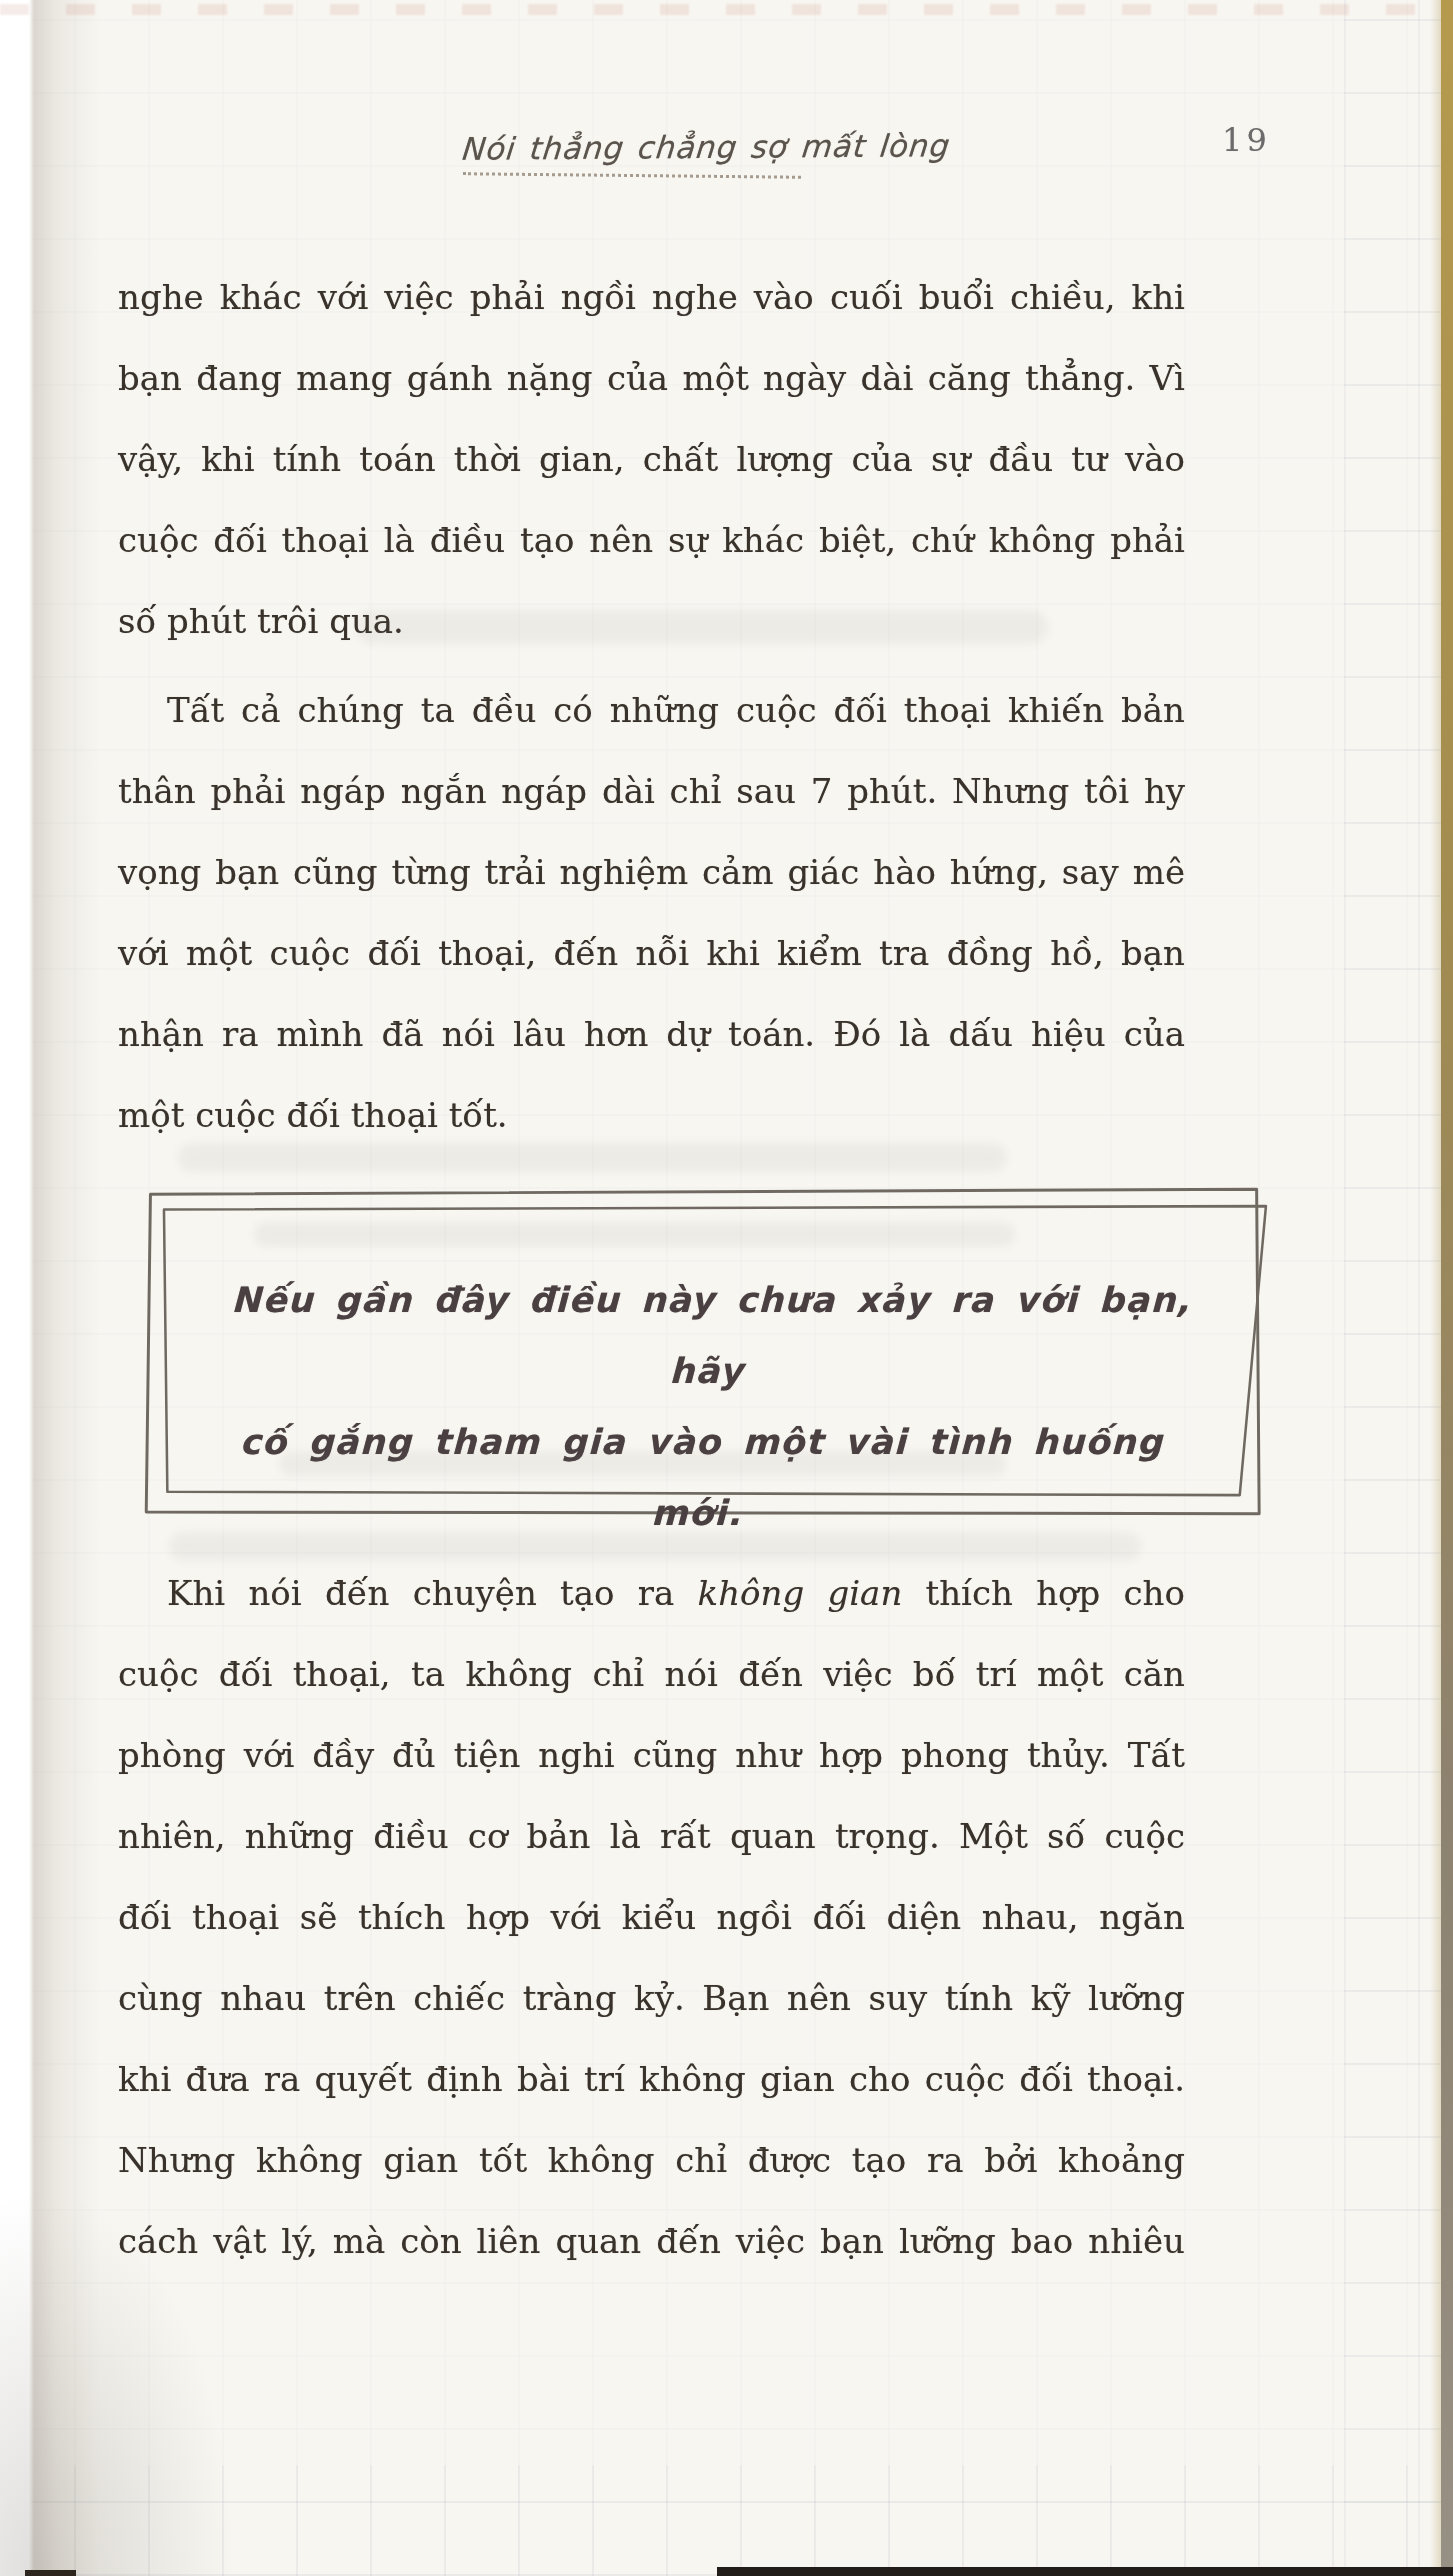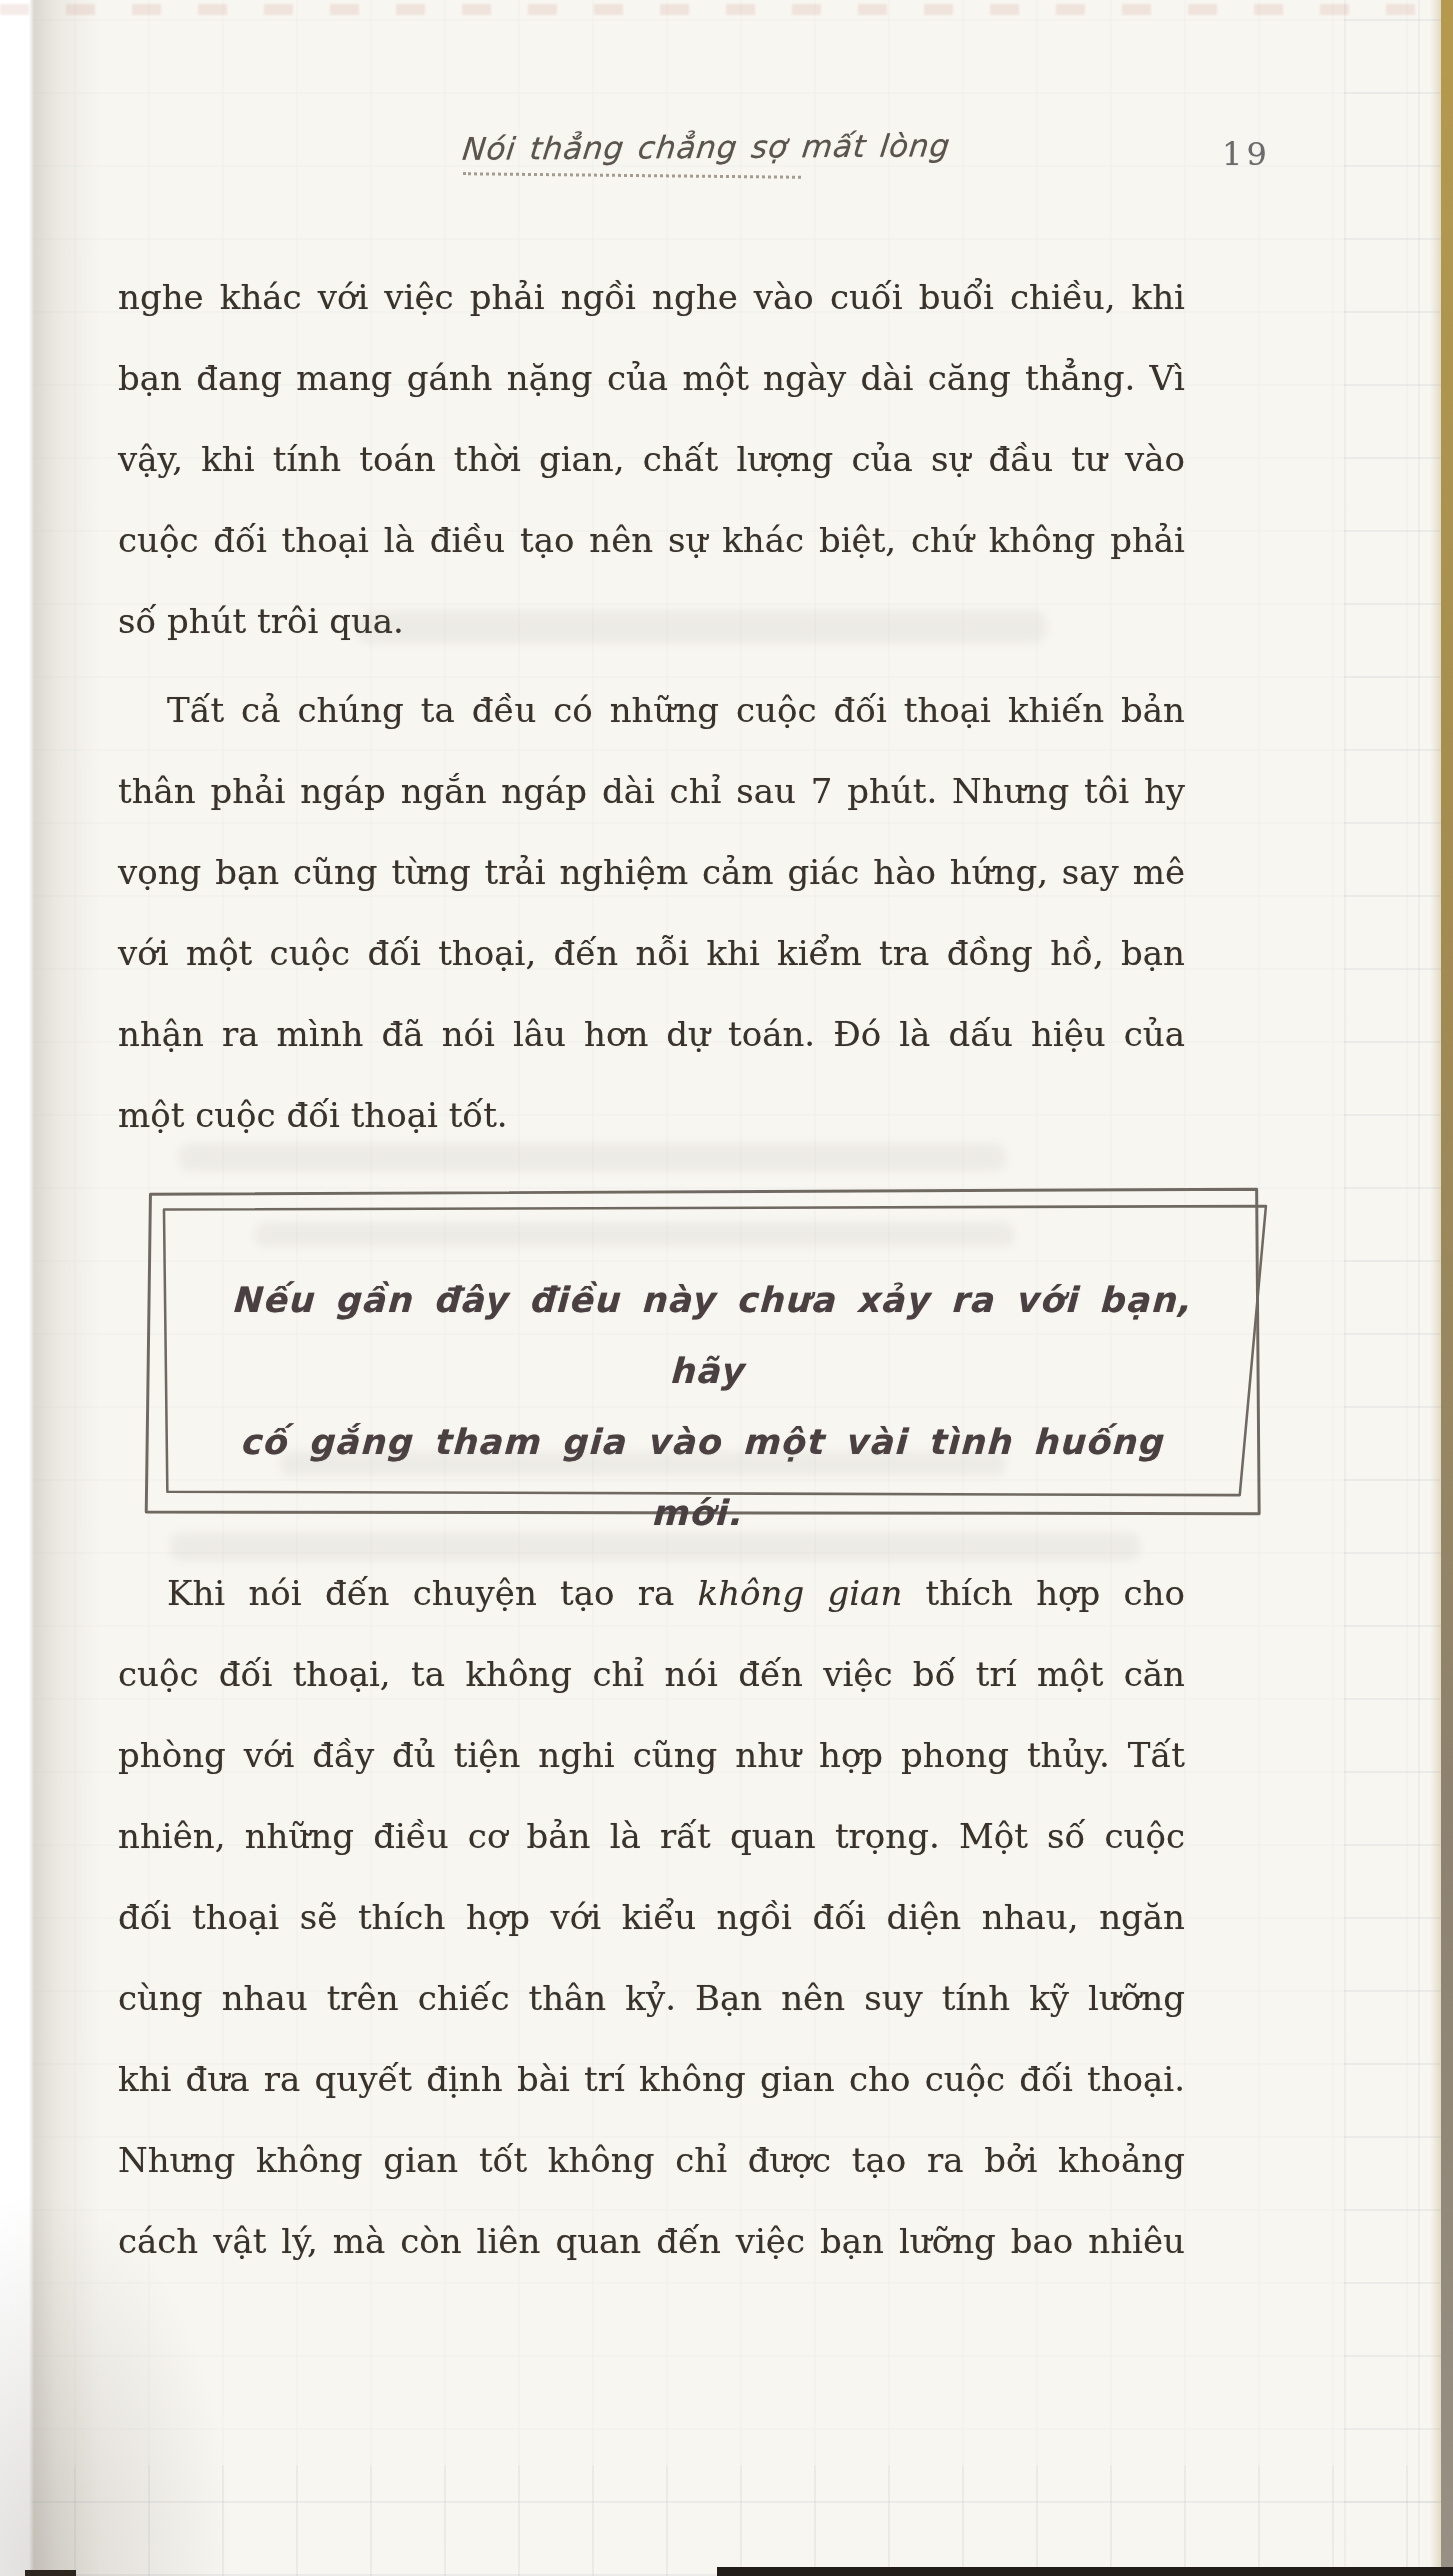--- a/index.html
+++ b/index.html
@@ -70,21 +70,21 @@
     letter-spacing:0.8px;word-spacing:3.4px;
     text-shadow:0 0 0.8px rgba(90,84,76,.55);
     white-space:nowrap;
   }
   .head-rule{
     display:block;height:0;margin-top:8.5px;
     border-bottom:3.4px dotted #a59c8f;
     transform:rotate(.6deg);
   }
   .page-number{
-    position:absolute;left:1222px;top:135px;
+    position:absolute;left:1222px;top:121px;
     font-size:32px;color:#6b6b6b;letter-spacing:4.2px;
     text-shadow:0 0 0.8px rgba(107,107,107,.4);
     text-align:center;
   }
   
   .para{
     position:absolute;left:118px;width:1067px;
     font-size:34px;line-height:81px;color:#38322b;
     text-shadow:0 0 0.8px rgba(56,50,43,.42);
   }
@@ -149,21 +149,21 @@
         <div class="line"><span>với một cuộc đối thoại, đến nỗi khi kiểm tra đồng hồ, bạn</span></div>
         <div class="line"><span>nhận ra mình đã nói lâu hơn dự toán. Đó là dấu hiệu của</span></div>
         <div class="line last"><span>một cuộc đối thoại tốt.</span></div>
       </div>
     <div class="para" style="top:1553px">
         <div class="line indent"><span>Khi nói đến chuyện tạo ra </span><span class="it">không gian</span><span> thích hợp cho</span></div>
         <div class="line"><span>cuộc đối thoại, ta không chỉ nói đến việc bố trí một căn</span></div>
         <div class="line"><span>phòng với đầy đủ tiện nghi cũng như hợp phong thủy. Tất</span></div>
         <div class="line"><span>nhiên, những điều cơ bản là rất quan trọng. Một số cuộc</span></div>
         <div class="line"><span>đối thoại sẽ thích hợp với kiểu ngồi đối diện nhau, ngăn</span></div>
-        <div class="line"><span>cùng nhau trên chiếc thân kỷ. Bạn nên suy tính kỹ lưỡng</span></div>
+        <div class="line"><span>cùng nhau trên chiếc tràng kỷ. Bạn nên suy tính kỹ lưỡng</span></div>
         <div class="line"><span>khi đưa ra quyết định bài trí không gian cho cuộc đối thoại.</span></div>
         <div class="line"><span>Nhưng không gian tốt không chỉ được tạo ra bởi khoảng</span></div>
         <div class="line"><span>cách vật lý, mà còn liên quan đến việc bạn lưỡng bao nhiêu</span></div>
       </div>
   </section>
 
   <div class="quote-box">
     <svg width="1129" height="340" viewBox="0 0 1336 402">
       <polygon points="10,12 1319,6 1322,390 5,388" fill="none" stroke="#6f6962" stroke-width="3.5" stroke-linejoin="round"></polygon>
       <polygon points="26,30 1330,26 1299,368 30,364" fill="none" stroke="#6f6962" stroke-width="3" stroke-linejoin="round"></polygon>

